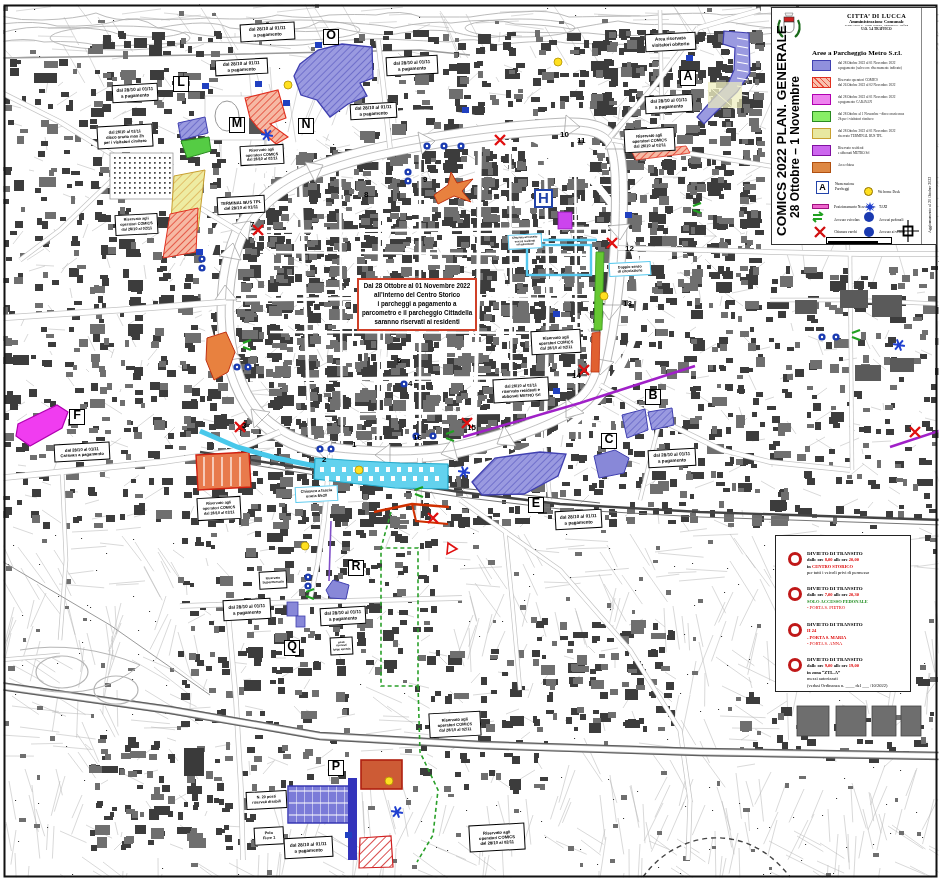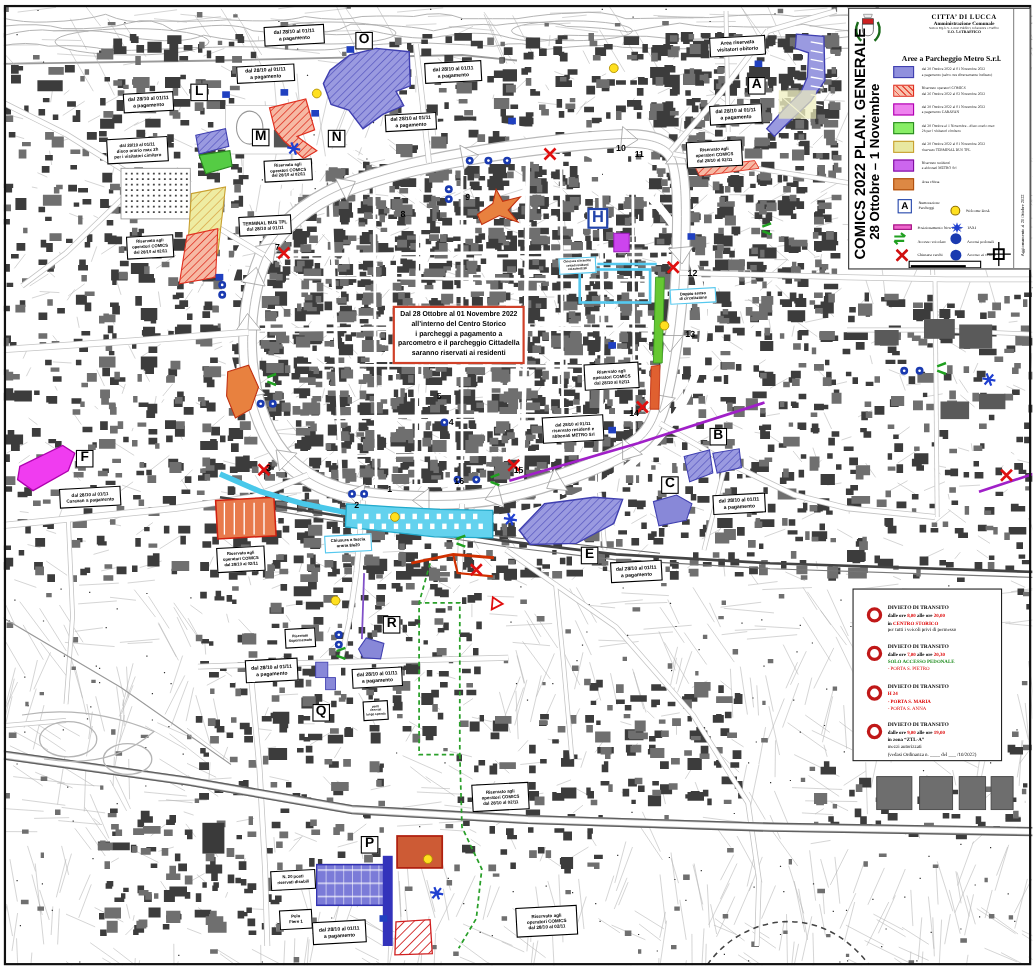--- a/index.html
+++ b/index.html
@@ -434,21 +434,21 @@
       </svg>
       <div style="position:absolute;left:62px;top:4px;width:85px;text-align:center;font-family:'Liberation Serif',serif">
         <div style="font-size:6.3px;font-weight:bold;letter-spacing:.4px">CITTA’ DI LUCCA</div>
         <div style="font-size:4.6px;font-weight:bold">Amministrazione Comunale</div>
         <div style="font-size:2.8px">Settore Dip.le 5 - Lavori Pubblici, Urbanistica e Traffico</div>
         <div style="font-size:3.4px;font-weight:bold">U.O. 5.4 TRAFFICO</div>
       </div>
       <div style="position:absolute;left:3px;top:228px;width:190px;transform:rotate(-90deg);transform-origin:0 0;font:bold 13.5px/14px 'Liberation Sans',sans-serif;text-align:center;white-space:nowrap">COMICS 2022 PLAN. GENERALE</div>
       <div style="position:absolute;left:17px;top:223px;width:168px;transform:rotate(-90deg);transform-origin:0 0;font:bold 12px/13px 'Liberation Sans',sans-serif;text-align:center;white-space:nowrap">28 Ottobre – 1 Novembre</div>
       <div style="position:absolute;left:152px;top:225px;width:130px;transform:rotate(-90deg);transform-origin:0 0;font:4px/12px 'Liberation Serif',serif;white-space:nowrap">Aggiornamento al 20 Ottobre 2022</div>
-      <div style="position:absolute;left:32px;top:41px;width:106px;text-align:right;font:bold 7px 'Liberation Serif',serif">Aree a Parcheggio Metro S.r.l.</div>
+      <div style="position:absolute;left:32px;top:41px;width:106px;text-align:center;font:bold 7px 'Liberation Serif',serif">Aree a Parcheggio Metro S.r.l.</div>
       <div style="position:absolute;left:40px;top:52px;width:19px;height:11px;background:#9090dd;border:1px solid #4040b0"></div>
       <div style="position:absolute;left:66px;top:53px;width:82px;font:3.4px/1.5 'Liberation Serif',serif;color:#222">dal 28 Ottobre 2022 al 01 Novembre 2022<br>a pagamento (salvo ove diversamente indicato)</div>
       <div style="position:absolute;left:40px;top:69px;width:19px;height:11px;background:repeating-linear-gradient(45deg,#f8c2ae 0,#f8c2ae 3px,#e85040 3px,#e85040 4px);border:1px solid #e03020"></div>
       <div style="position:absolute;left:66px;top:70px;width:82px;font:3.4px/1.5 'Liberation Serif',serif;color:#222">Riservato operatori COMICS<br>dal 26 Ottobre 2022 al 02 Novembre 2022</div>
       <div style="position:absolute;left:40px;top:86px;width:19px;height:11px;background:#ee82ee;border:1px solid #b000b0"></div>
       <div style="position:absolute;left:66px;top:87px;width:82px;font:3.4px/1.5 'Liberation Serif',serif;color:#222">dal 28 Ottobre 2022 al 01 Novembre 2022<br>a pagamento CARAVAN</div>
       <div style="position:absolute;left:40px;top:103px;width:19px;height:11px;background:#88ee66;border:1px solid #2a8a20"></div>
       <div style="position:absolute;left:66px;top:104px;width:82px;font:3.4px/1.5 'Liberation Serif',serif;color:#222">dal 28 Ottobre al 1 Novembre - disco orario max<br>2h per i visitatori cimitero</div>
       <div style="position:absolute;left:40px;top:120px;width:19px;height:11px;background:#e8e8a0;border:1px solid #c8a030"></div>
       <div style="position:absolute;left:66px;top:121px;width:82px;font:3.4px/1.5 'Liberation Serif',serif;color:#222">dal 28 Ottobre 2022 al 01 Novembre 2022<br>riservato TERMINAL BUS TPL</div>

